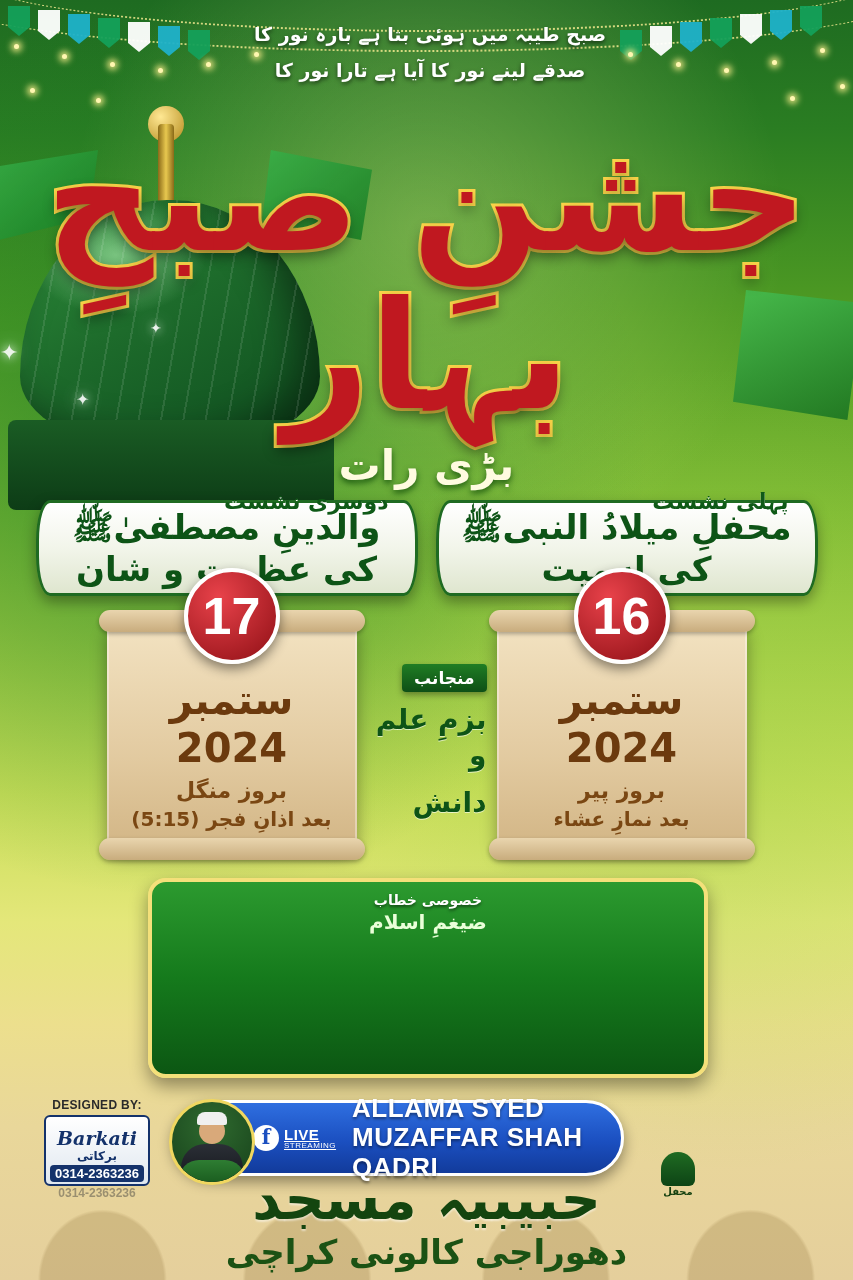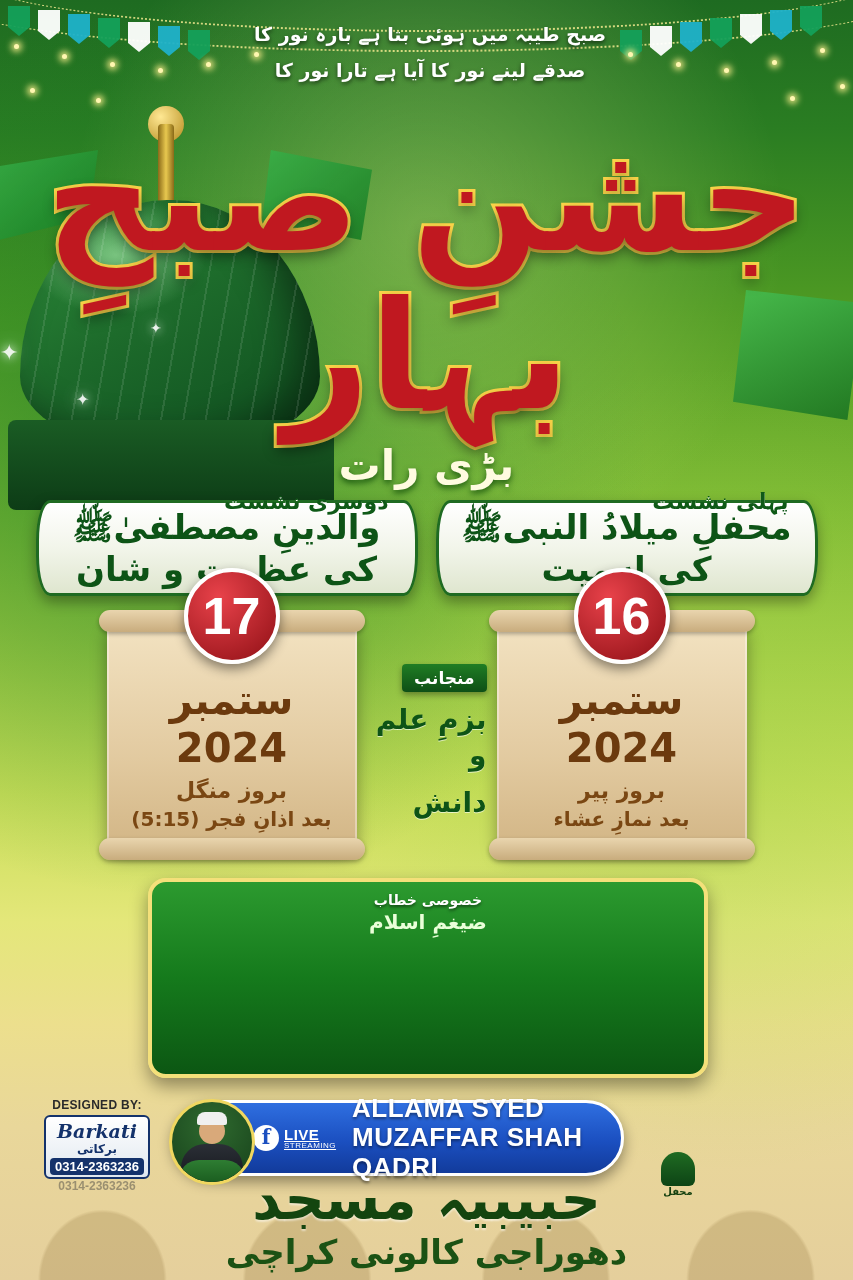--- a/index.html
+++ b/index.html
@@ -350,21 +350,21 @@
   }
   .designer-label {
     font-size: 12px; font-weight: bold; color: #2a2a2a;
     letter-spacing: .3px;
   }
   .designer-card {
     margin-top: 3px;
     background: linear-gradient(180deg,#ffffff,#dfe7ef);
     border: 2px solid #14326b;
     border-radius: 6px;
-    padding: 3px 4px 2px;
+    padding: 10px 4px 2px;
   }
   .designer-name {
     font-family: "DejaVu Serif", serif;
     font-size: 19px; font-weight: bold; color: #14326b;
     font-style: italic;
   }
   .designer-urdu {
     font-family: "DejaVu Sans", sans-serif;
     direction: rtl; font-size: 12px; color: #14326b; font-weight: bold;
   }

